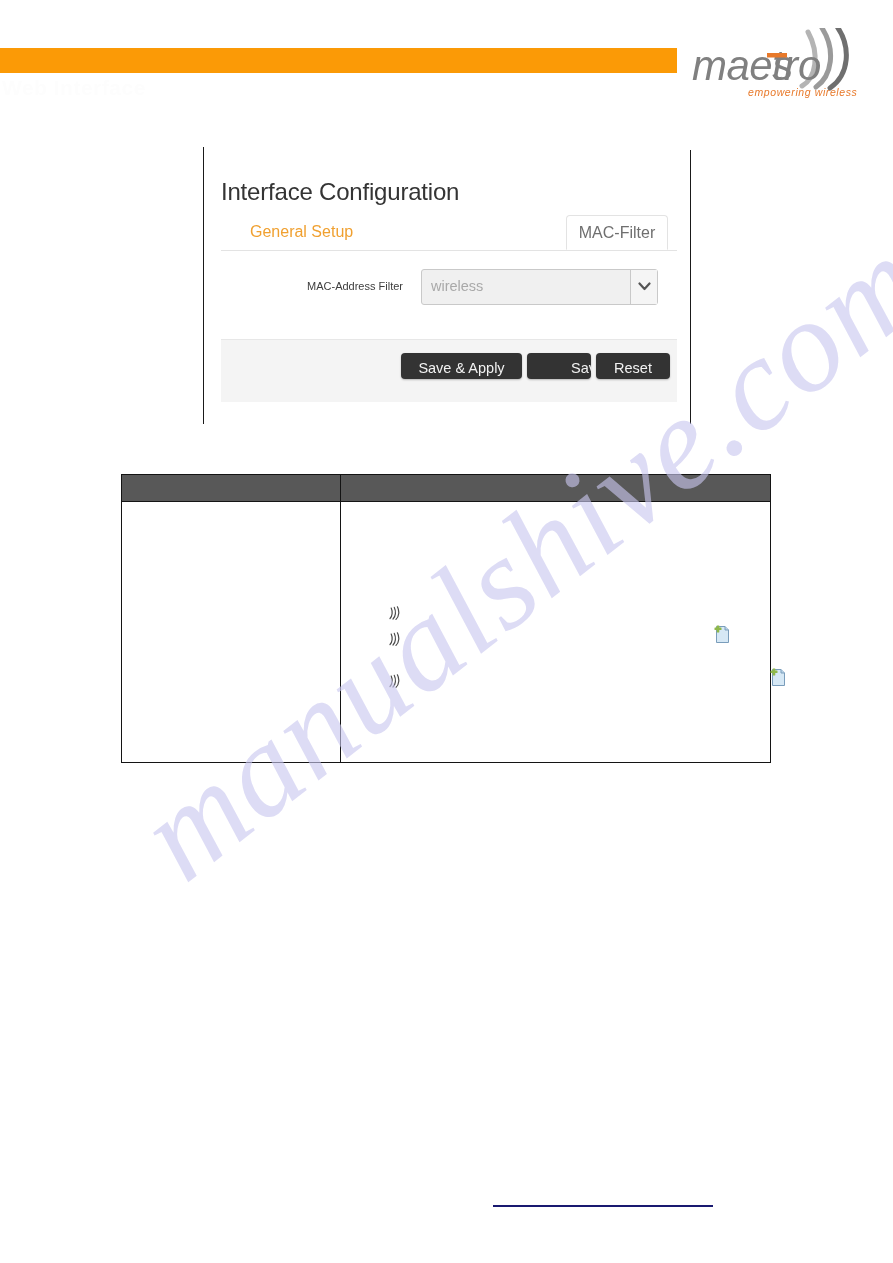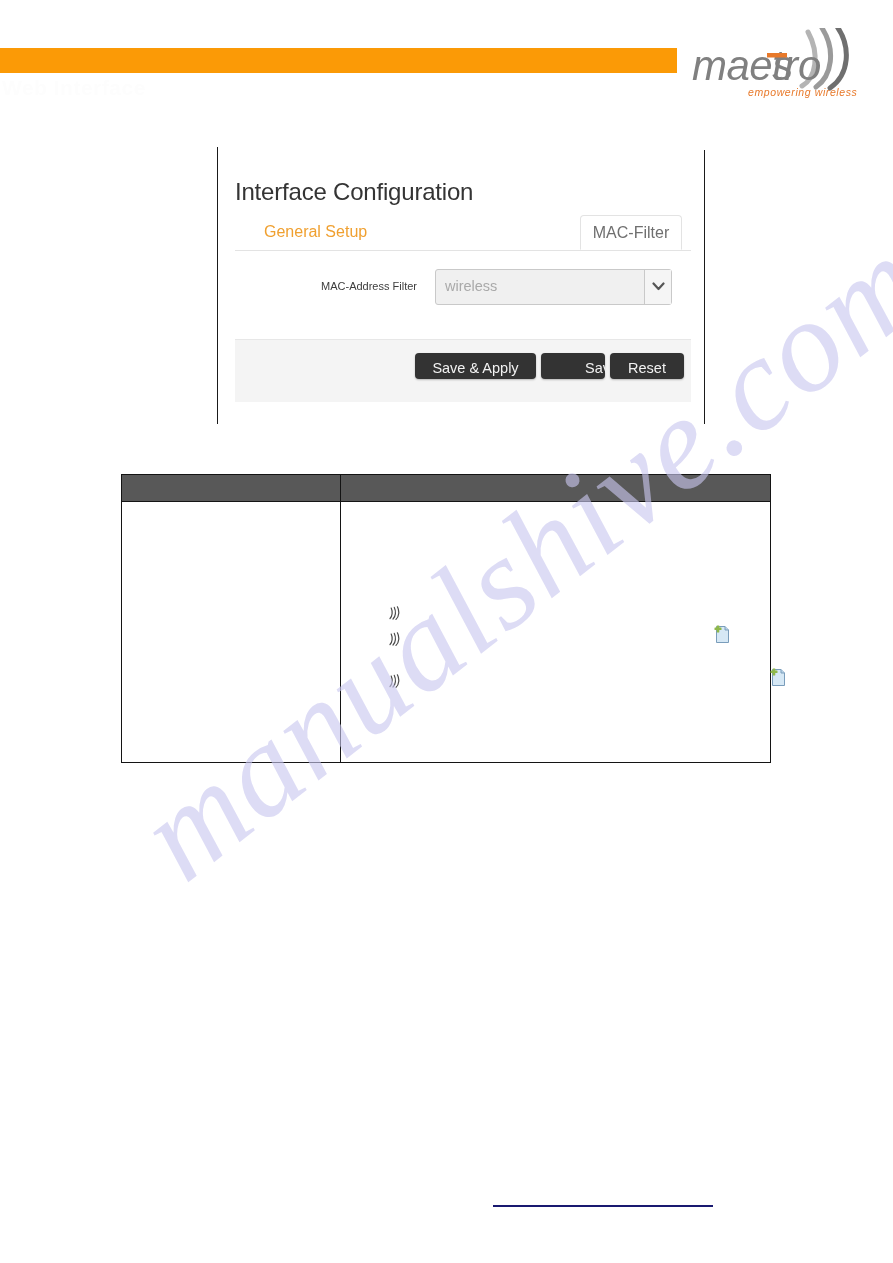--- a/index.html
+++ b/index.html
@@ -77,21 +77,21 @@
     width: 170px;
     height: 72px;
     z-index: 4;
     font-style: italic;
   }
   .logo svg { display: block; }
 
   
   .figure {
     position: absolute;
-    left: 217px;
+    left: 203px;
     top: 147px;
     width: 488px;
     height: 277px;
     z-index: 3;
   }
   .fig-rule-left {
     position: absolute;
     left: 0px;
     top: 0px;
     width: 1px;

